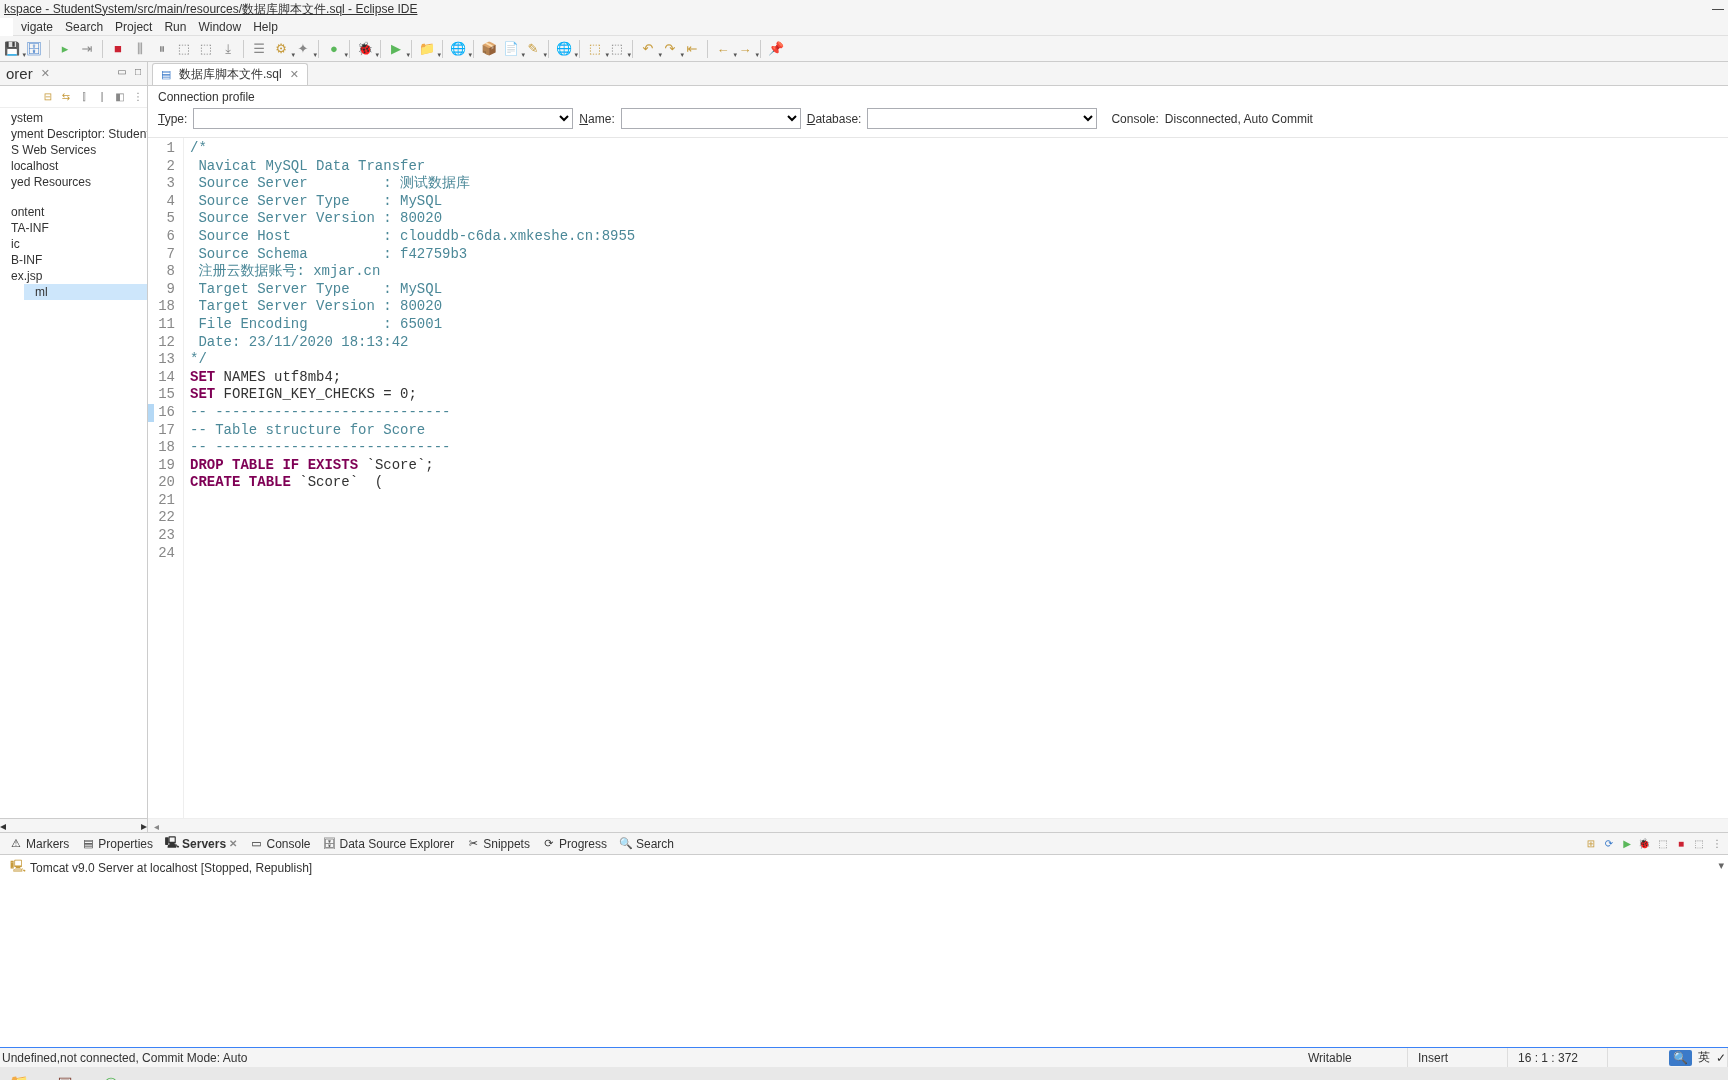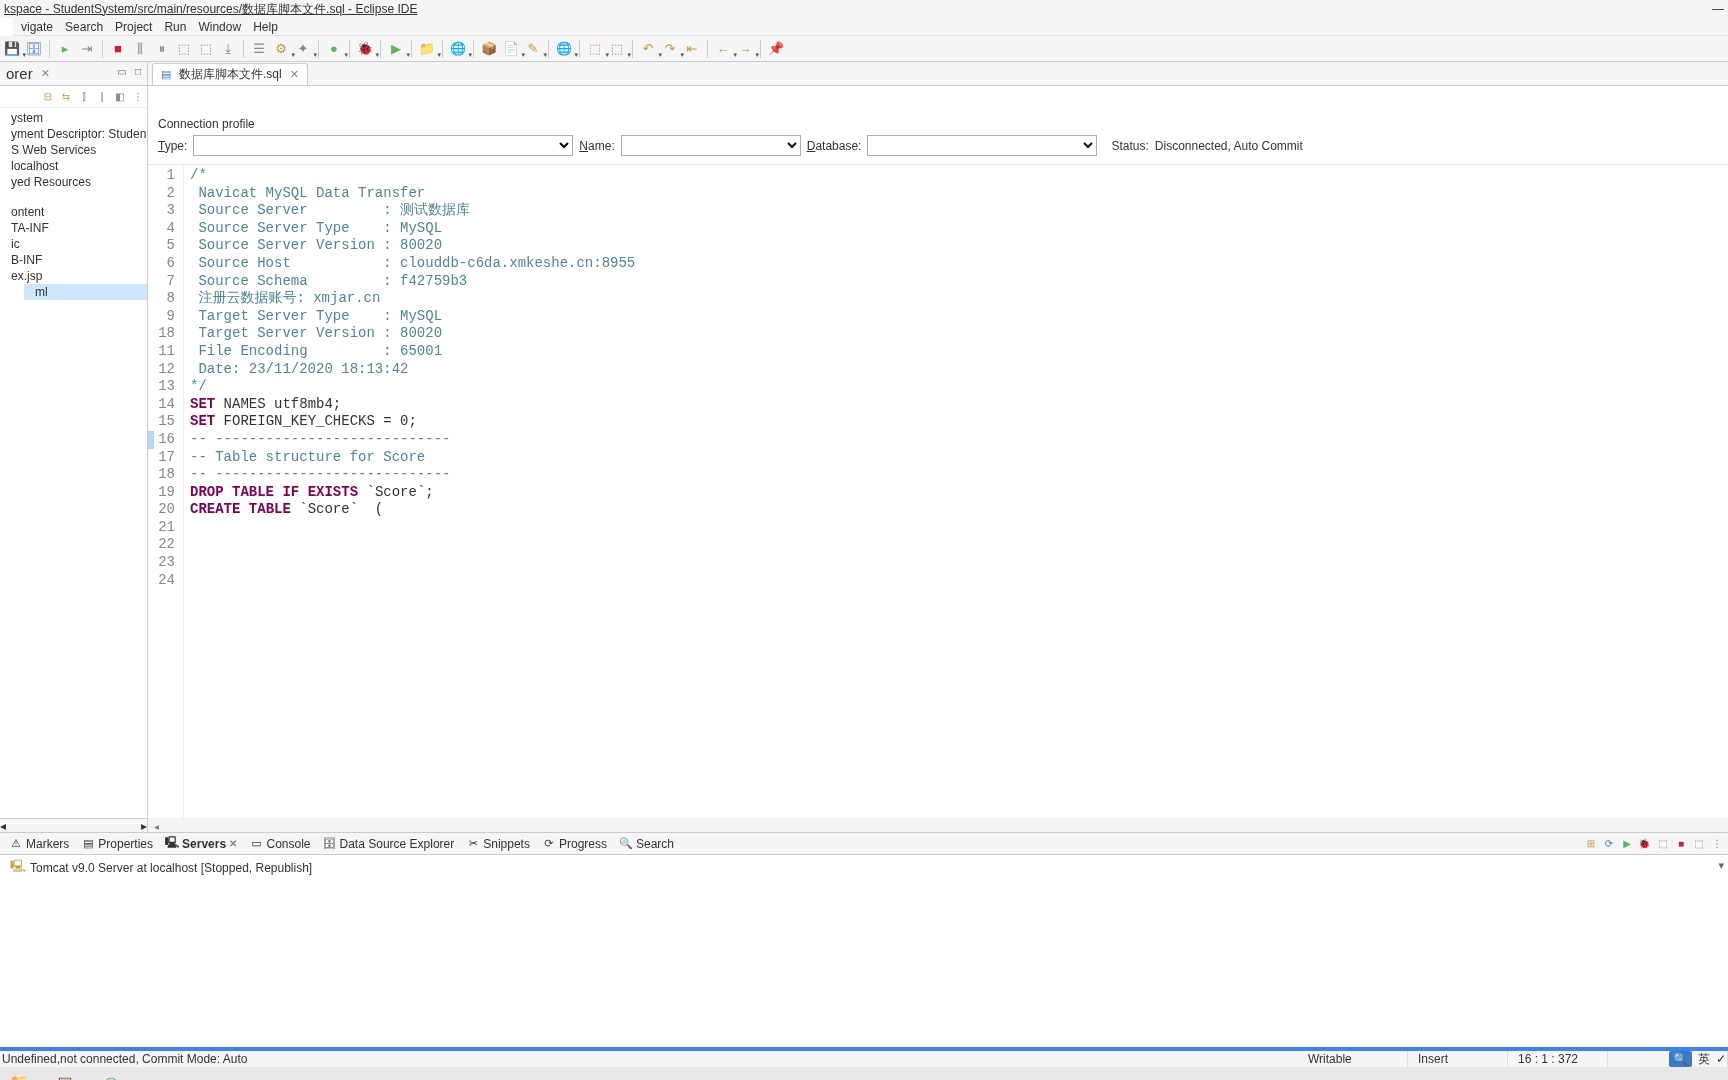--- a/index.html
+++ b/index.html
@@ -25,21 +25,21 @@
 .tree { padding: 2px 0; overflow: hidden; flex: 1; }
 .tree-item { padding: 1px 11px; font-size: 12px; white-space: nowrap; cursor: default; }
 .tree-item.sel { background: #cde6fb; margin-left: 24px; }
 .sb-scroll { height: 14px; border-top: 1px solid #ccc; position: relative; background: #f5f5f5; }
 .editor-wrap { flex: 1; display: flex; flex-direction: column; }
 .ed-tabs { height: 24px; background: #f5f5f5; display: flex; align-items: flex-end; border-bottom: 1px solid #ccc; padding-left: 4px; }
 .ed-tab { background: #fff; border: 1px solid #ccc; border-bottom: none; padding: 2px 8px; display: flex; align-items: center; gap: 4px; font-size: 12px; border-radius: 3px 3px 0 0; }
 .ed-tab-icon { width: 14px; height: 14px; font-size: 11px; }
 .ed-close { color: #888; font-size: 11px; margin-left: 4px; cursor: pointer; }
 .conn-profile { padding: 2px 10px; font-size: 12px; border-bottom: 1px solid #e6e6e6; }
-.conn-profile-title { padding: 2px 0; margin-top: 27px; }
+.conn-profile-title { padding: 2px 0; }
 .cp-row { display: flex; align-items: center; gap: 6px; padding: 2px 0 6px 0; }
 .cp-label { font-size: 12px; }
 .cp-select { border: 1px solid #abadb3; background: #fff; height: 21px; font-size: 12px; }
 .cp-status-label { margin-left: 8px; }
 .editor { flex: 1; display: flex; background: #fff; font-family: Consolas, "Courier New", monospace; font-size: 14px; line-height: 17.6px; overflow: hidden; position: relative; }
 .gutter { width: 36px; text-align: right; color: #888; padding-right: 8px; padding-top: 2px; background: #fff; border-right: 1px solid #eee; position: relative; }
 .gutter-marker { position: absolute; left: 0; width: 6px; background: #b4d8f5; }
 .code { padding: 2px 6px; white-space: pre; flex: 1; color: #333; }
 .cl { position: relative; }
 .cl.highlight { background: #e9f3fc; }
@@ -47,21 +47,21 @@
 .cmt { color: #4b8898; }
 .ed-hscroll { height: 14px; border-top: 1px solid #eee; background: #f5f5f5; }
 .bottom-panel { border-top: 1px solid #ccc; height: 215px; display: flex; flex-direction: column; }
 .bp-tabs { height: 22px; background: #f5f5f5; display: flex; align-items: center; padding: 0 4px; gap: 2px; position: relative; border-bottom: 1px solid #ccc; }
 .bp-tab { padding: 2px 5px; font-size: 12px; display: flex; align-items: center; gap: 3px; border-radius: 2px; cursor: default; }
 .bp-tab.active { font-weight: bold; }
 .bp-ic { width: 14px; height: 14px; font-size: 11px; display: inline-flex; align-items: center; justify-content: center; }
 .bp-right { position: absolute; right: 4px; display: flex; gap: 4px; }
 .bp-content { flex: 1; padding: 2px 10px; font-size: 12px; position: relative; }
 .server-line { display: flex; align-items: center; gap: 4px; }
-.statusbar { height: 20px; border-top: 4px solid #3b82f6; background: #f5f5f5; display: flex; align-items: center; font-size: 12px; }
+.statusbar { height: 20px; border-top: 1px solid #3b82f6; background: #f5f5f5; display: flex; align-items: center; font-size: 12px; }
 .sb-cell { padding: 0 10px; border-right: 1px solid #ddd; height: 100%; display: flex; align-items: center; }
 .sb-left { flex: 1; padding: 0 2px; }
 .taskbar { height: 30px; background: #e8e8e8; display: flex; align-items: center; padding: 0 6px; gap: 20px; }
 .tb-app { width: 26px; height: 26px; display: flex; align-items: center; justify-content: center; font-size: 16px; }
 .lang-ind { position: absolute; right: 2px; display: flex; align-items: center; gap: 6px; font-size: 12px; }
 .bp-expand { position: absolute; right: 4px; top: 4px; font-size: 11px; color: #666; }
 </style>
 </head>
 <body>
 
@@ -176,21 +176,21 @@
     </div>
     <div class="conn-profile">
       <div class="conn-profile-title"><span>Connection profile</span></div>
       <div class="cp-row">
         <span class="cp-label"><u>T</u>ype:</span>
         <select class="cp-select" style="width:380px"></select>
         <span class="cp-label"><u>N</u>ame:</span>
         <select class="cp-select" style="width:180px"></select>
         <span class="cp-label"><u>D</u>atabase:</span>
         <select class="cp-select" style="width:230px"></select>
-        <span class="cp-label cp-status-label">Status:</span>
+        <span class="cp-label cp-status-label">Console:</span>
         <span>Disconnected, Auto Commit</span>
       </div>
     </div>
     <div class="editor">
       <div class="gutter" id="gutter">
         <div class="gutter-marker" style="top:266px;height:18px"></div>
       <div>1</div>
           <div>2</div>
           <div>3</div>
           <div>4</div>

